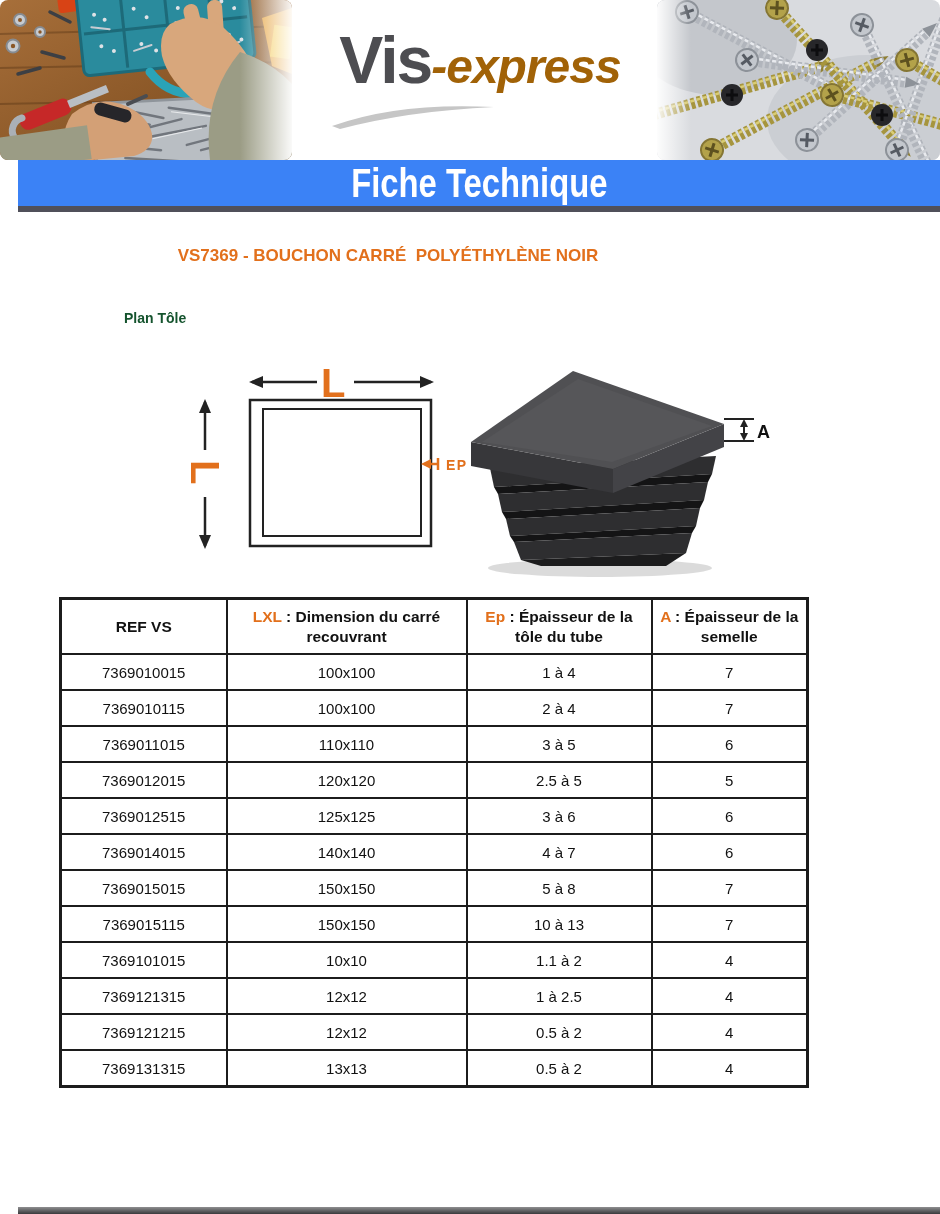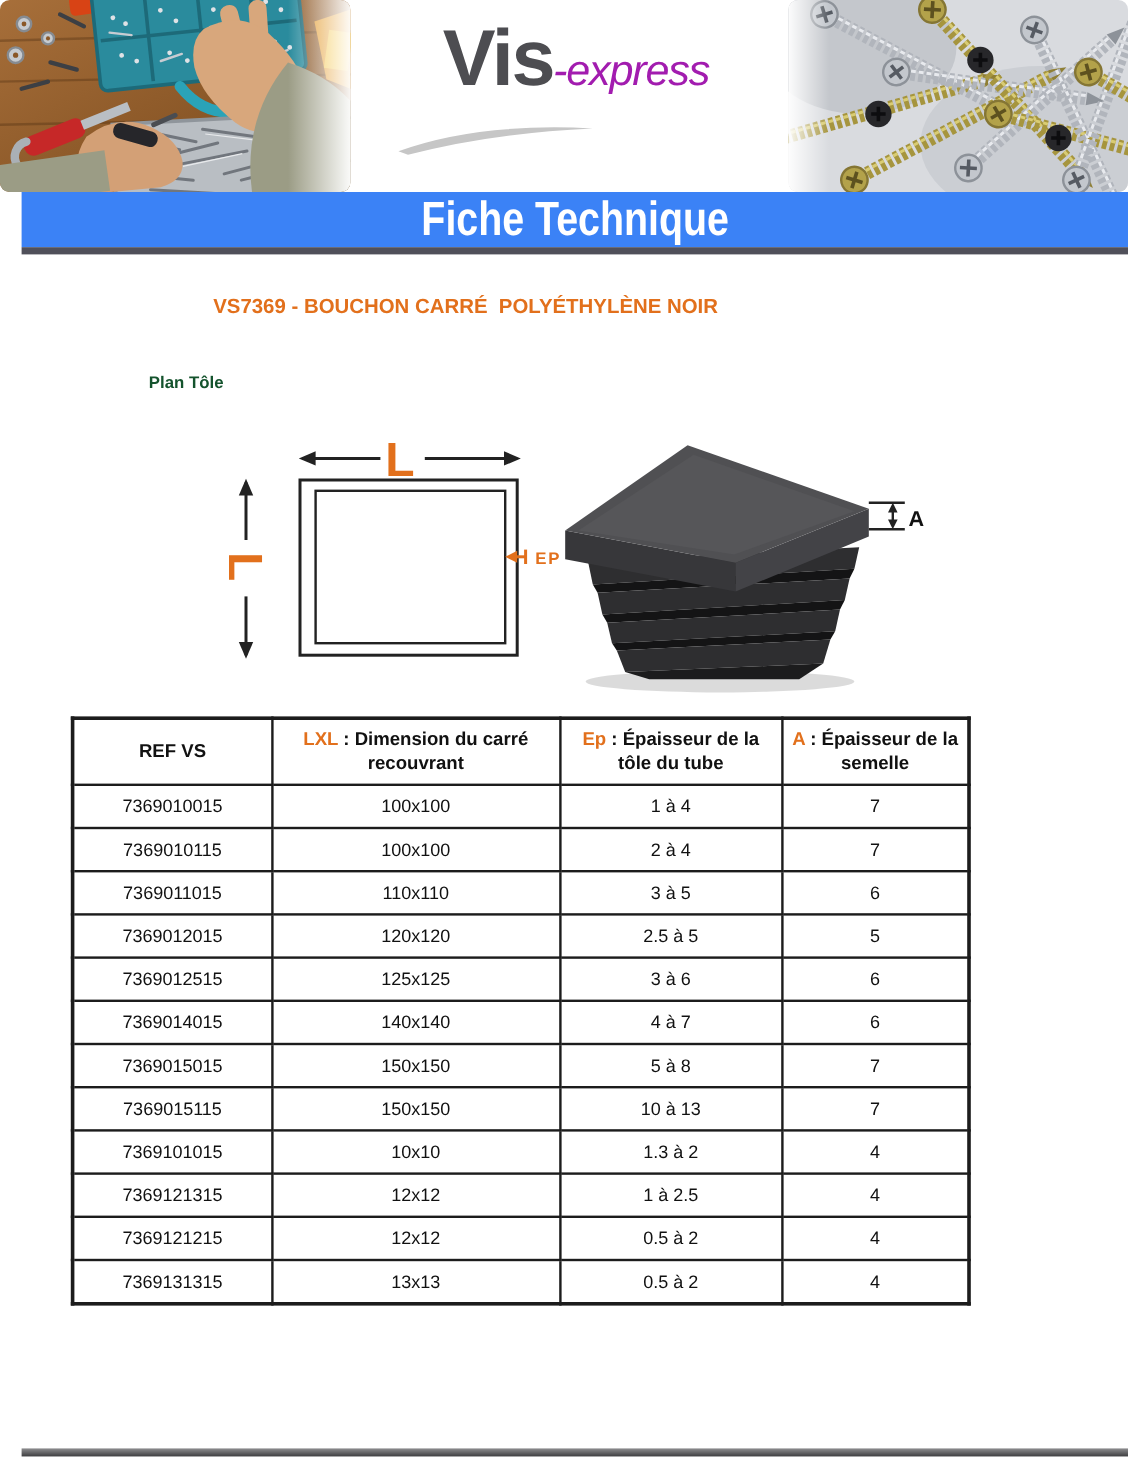--- a/index.html
+++ b/index.html
@@ -6,23 +6,23 @@
   .page{position:relative;width:940px;height:1214px;background:#ffffff;
         font-family:"Liberation Sans", sans-serif;overflow:hidden;}
 
   
   .photo{position:absolute;top:0;height:160px;border-radius:8px;overflow:hidden;}
   .photo-left{left:0;width:292px;}
   .photo-right{left:657px;width:283px;}
 
   
   .logo{position:absolute;left:300px;top:6px;width:360px;height:150px;text-align:center;}
-  .logo-line{display:flex;align-items:baseline;justify-content:center;white-space:nowrap;margin-top:4px;}
+  .logo-line{display:flex;align-items:baseline;justify-content:center;white-space:nowrap;margin-top:16px;}
   .logo-vis{font-size:66px;font-weight:bold;color:#4d4d51;letter-spacing:-2px;}
-  .logo-express{font-size:36px;font-style:italic;font-weight:400;color:#a21caf;letter-spacing:-1px;}
+  .logo-express{font-size:48px;font-style:italic;font-weight:700;color:#a16207;letter-spacing:-1px;}
   .logo-swoosh{position:absolute;left:28px;top:92px;}
 
   
   .banner{position:absolute;left:18px;top:160px;width:922px;height:46px;background:#3b82f6;
           display:flex;align-items:center;justify-content:center;}
   .banner-text{color:#ffffff;font-weight:bold;font-size:40px;letter-spacing:0px;
                transform:scaleX(0.82);transform-origin:center;line-height:1;}
   .banner-underline{position:absolute;left:18px;top:206px;width:922px;height:6px;background:#50505a;}
 
   
@@ -359,21 +359,21 @@
           </tr>
           <tr>
             <td>7369015115</td>
             <td>150x150</td>
             <td>10 à 13</td>
             <td>7</td>
           </tr>
           <tr>
             <td>7369101015</td>
             <td>10x10</td>
-            <td>1.3 à 2</td>
+            <td>1.1 à 2</td>
             <td>4</td>
           </tr>
           <tr>
             <td>7369121315</td>
             <td>12x12</td>
             <td>1 à 2.5</td>
             <td>4</td>
           </tr>
           <tr>
             <td>7369121215</td>

